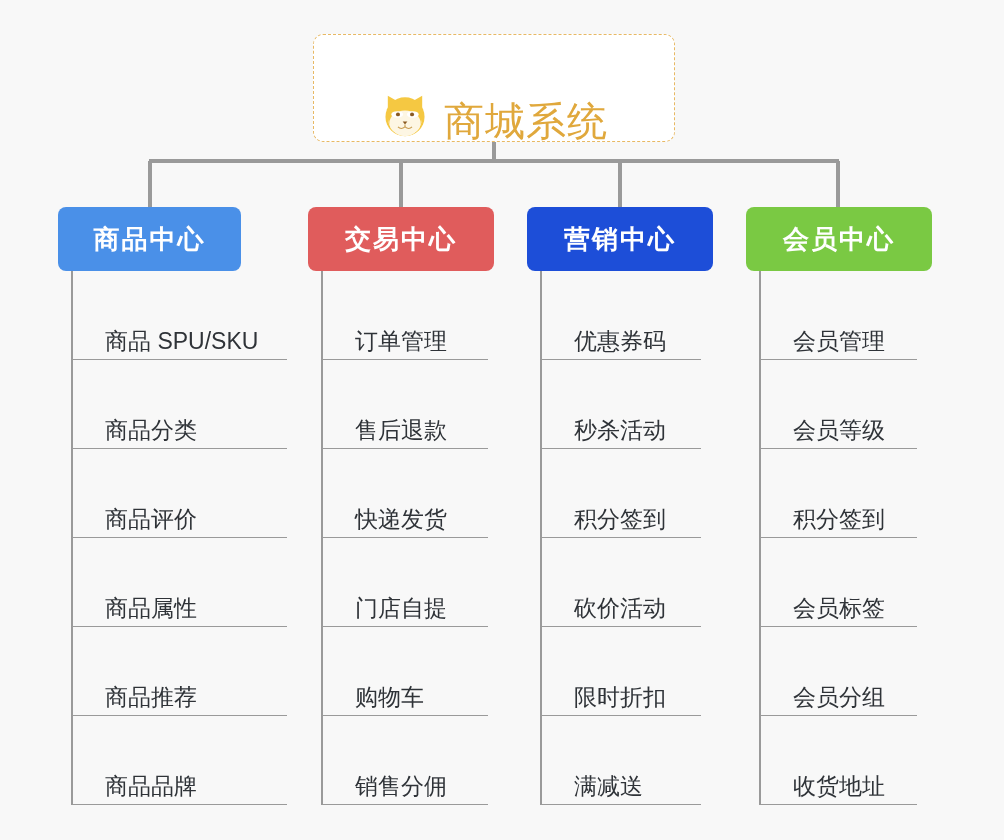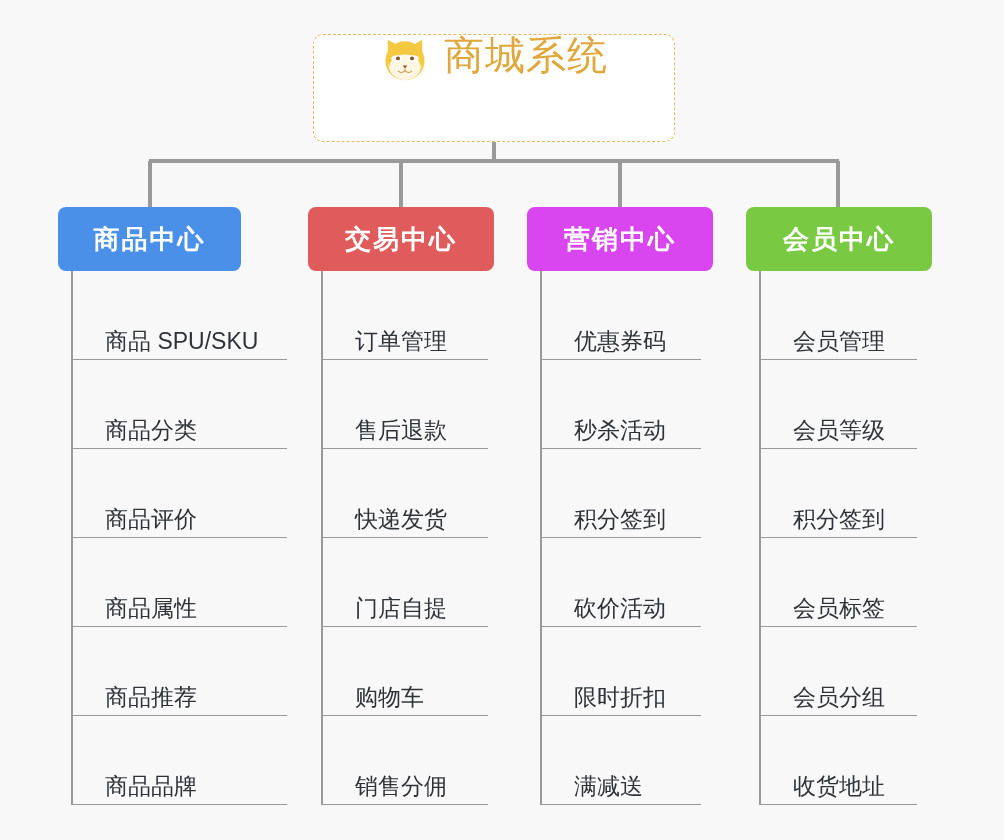--- a/index.html
+++ b/index.html
@@ -25,21 +25,21 @@
     position: absolute;
     left: 313px;
     top: 34px;
     width: 362px;
     height: 108px;
     box-sizing: border-box;
     background: #ffffff;
     border: 1.5px dashed #e8b964;
     border-radius: 10px;
     display: flex;
-    align-items: flex-start;
+    align-items: flex-end;
     justify-content: center;
     gap: 14px;
   }
   .root-icon {
     width: 50px;
     height: 50px;
     flex: 0 0 auto;
     display: block;
   }
   .root-title {
@@ -123,21 +123,21 @@
   
   .branch.col-0 { left: 58px; }
   .branch.col-0 .branch-header { width: 183px; background: #4a90e8; }
   .branch.col-0 .item-rule { width: 216px; }
 
   .branch.col-1 { left: 308px; }
   .branch.col-1 .branch-header { width: 186px; background: #e05c5c; }
   .branch.col-1 .item-rule { width: 167px; }
 
   .branch.col-2 { left: 527px; }
-  .branch.col-2 .branch-header { width: 186px; background: #d946ef; }
+  .branch.col-2 .branch-header { width: 186px; background: #1d4ed8; }
   .branch.col-2 .item-rule { width: 161px; }
 
   .branch.col-3 { left: 746px; }
   .branch.col-3 .branch-header { width: 186px; background: #7ac943; }
   .branch.col-3 .item-rule { width: 158px; }
 </style>
 </head>
 <body>
 
 <div id="mindmap">

